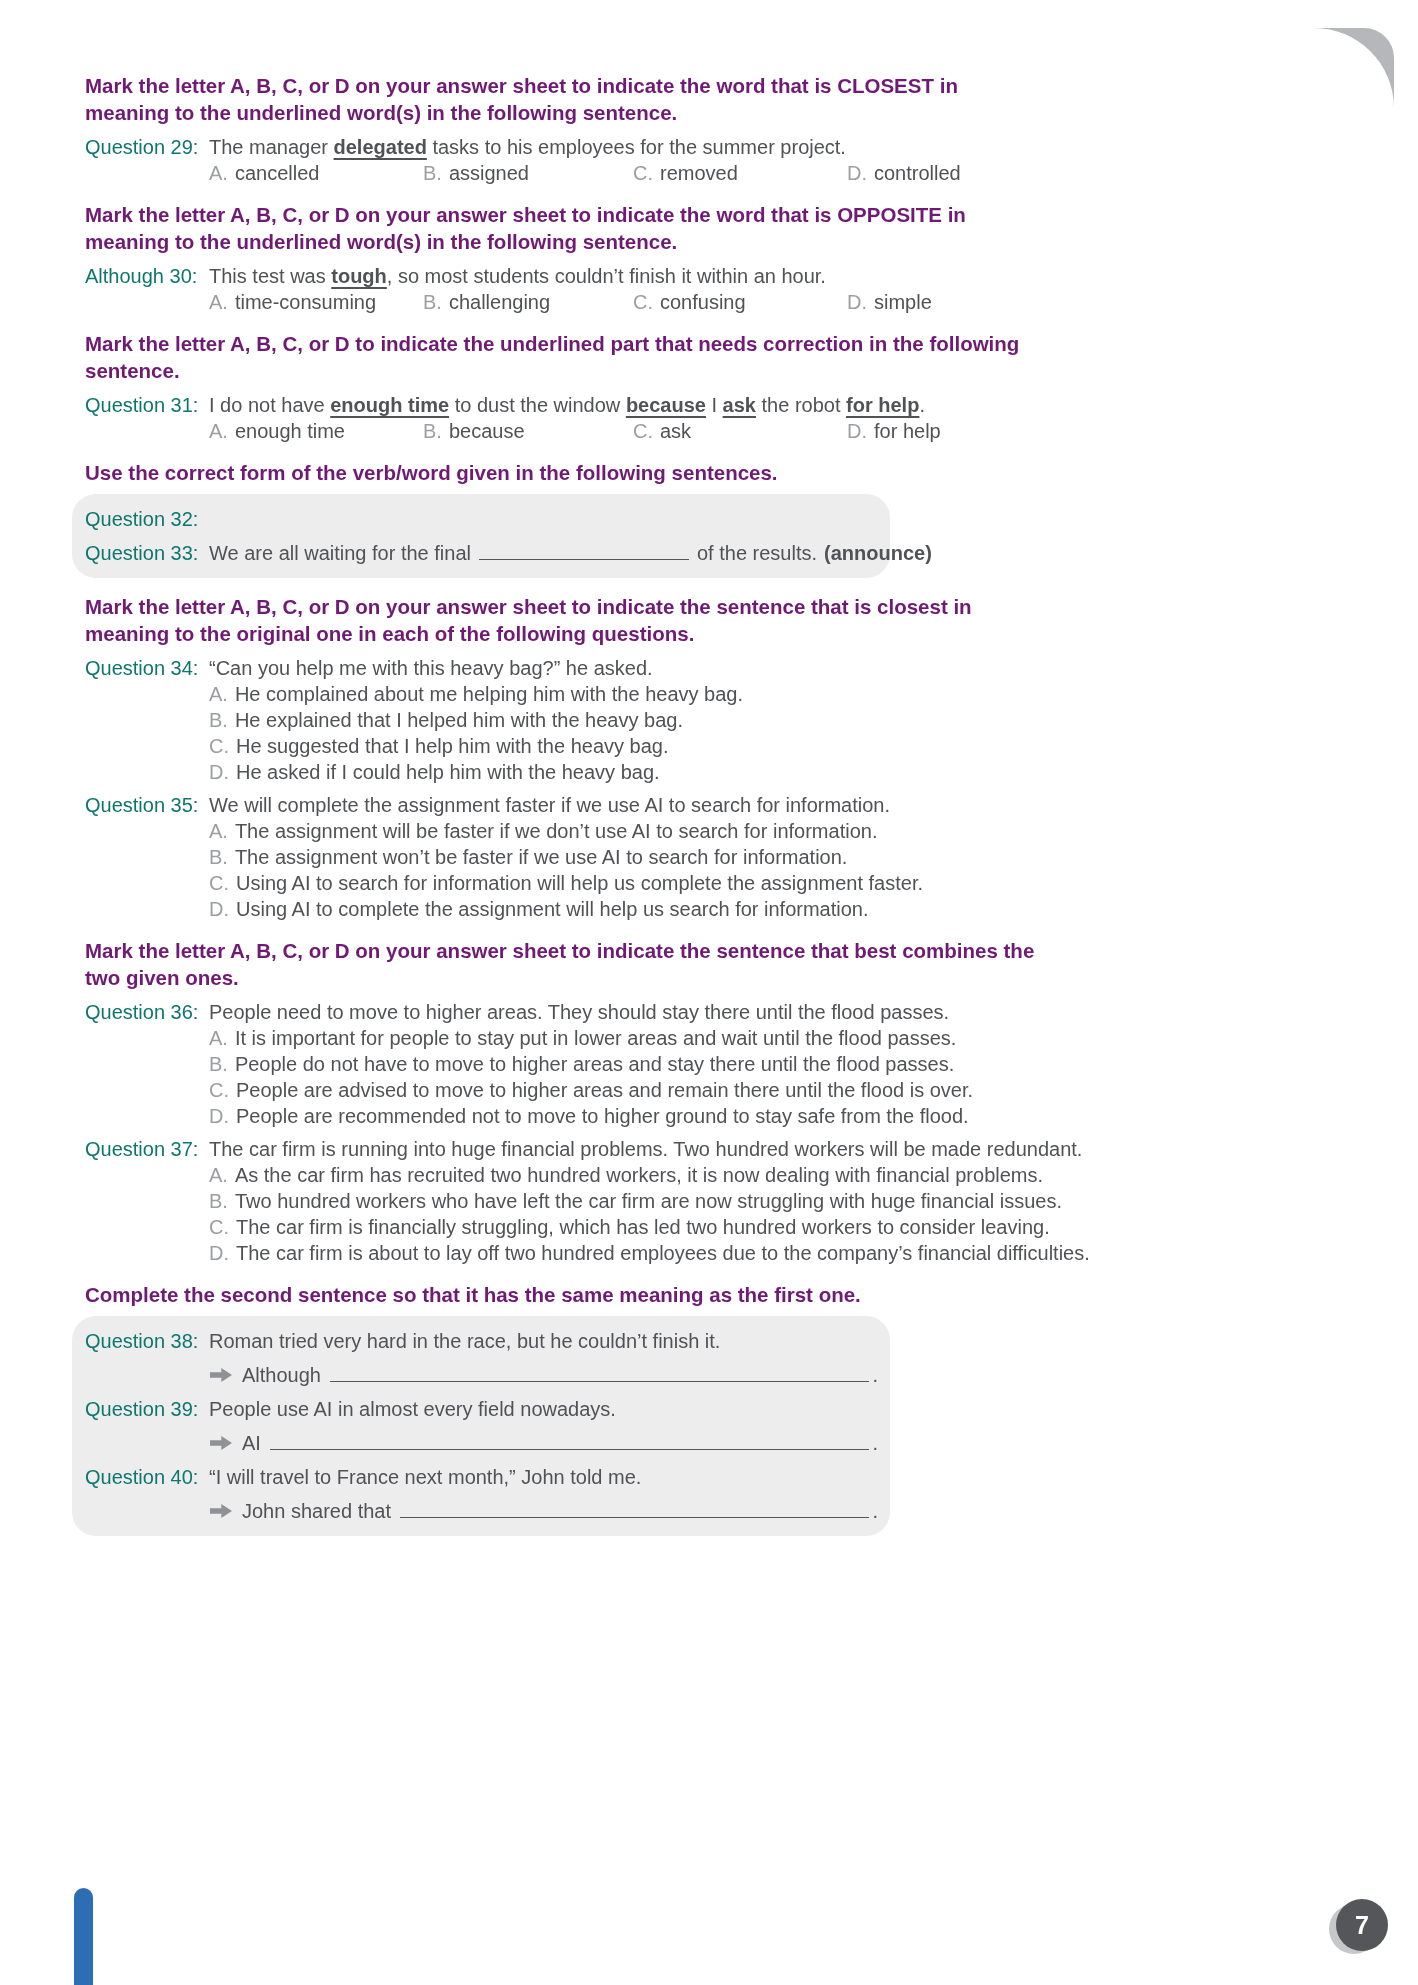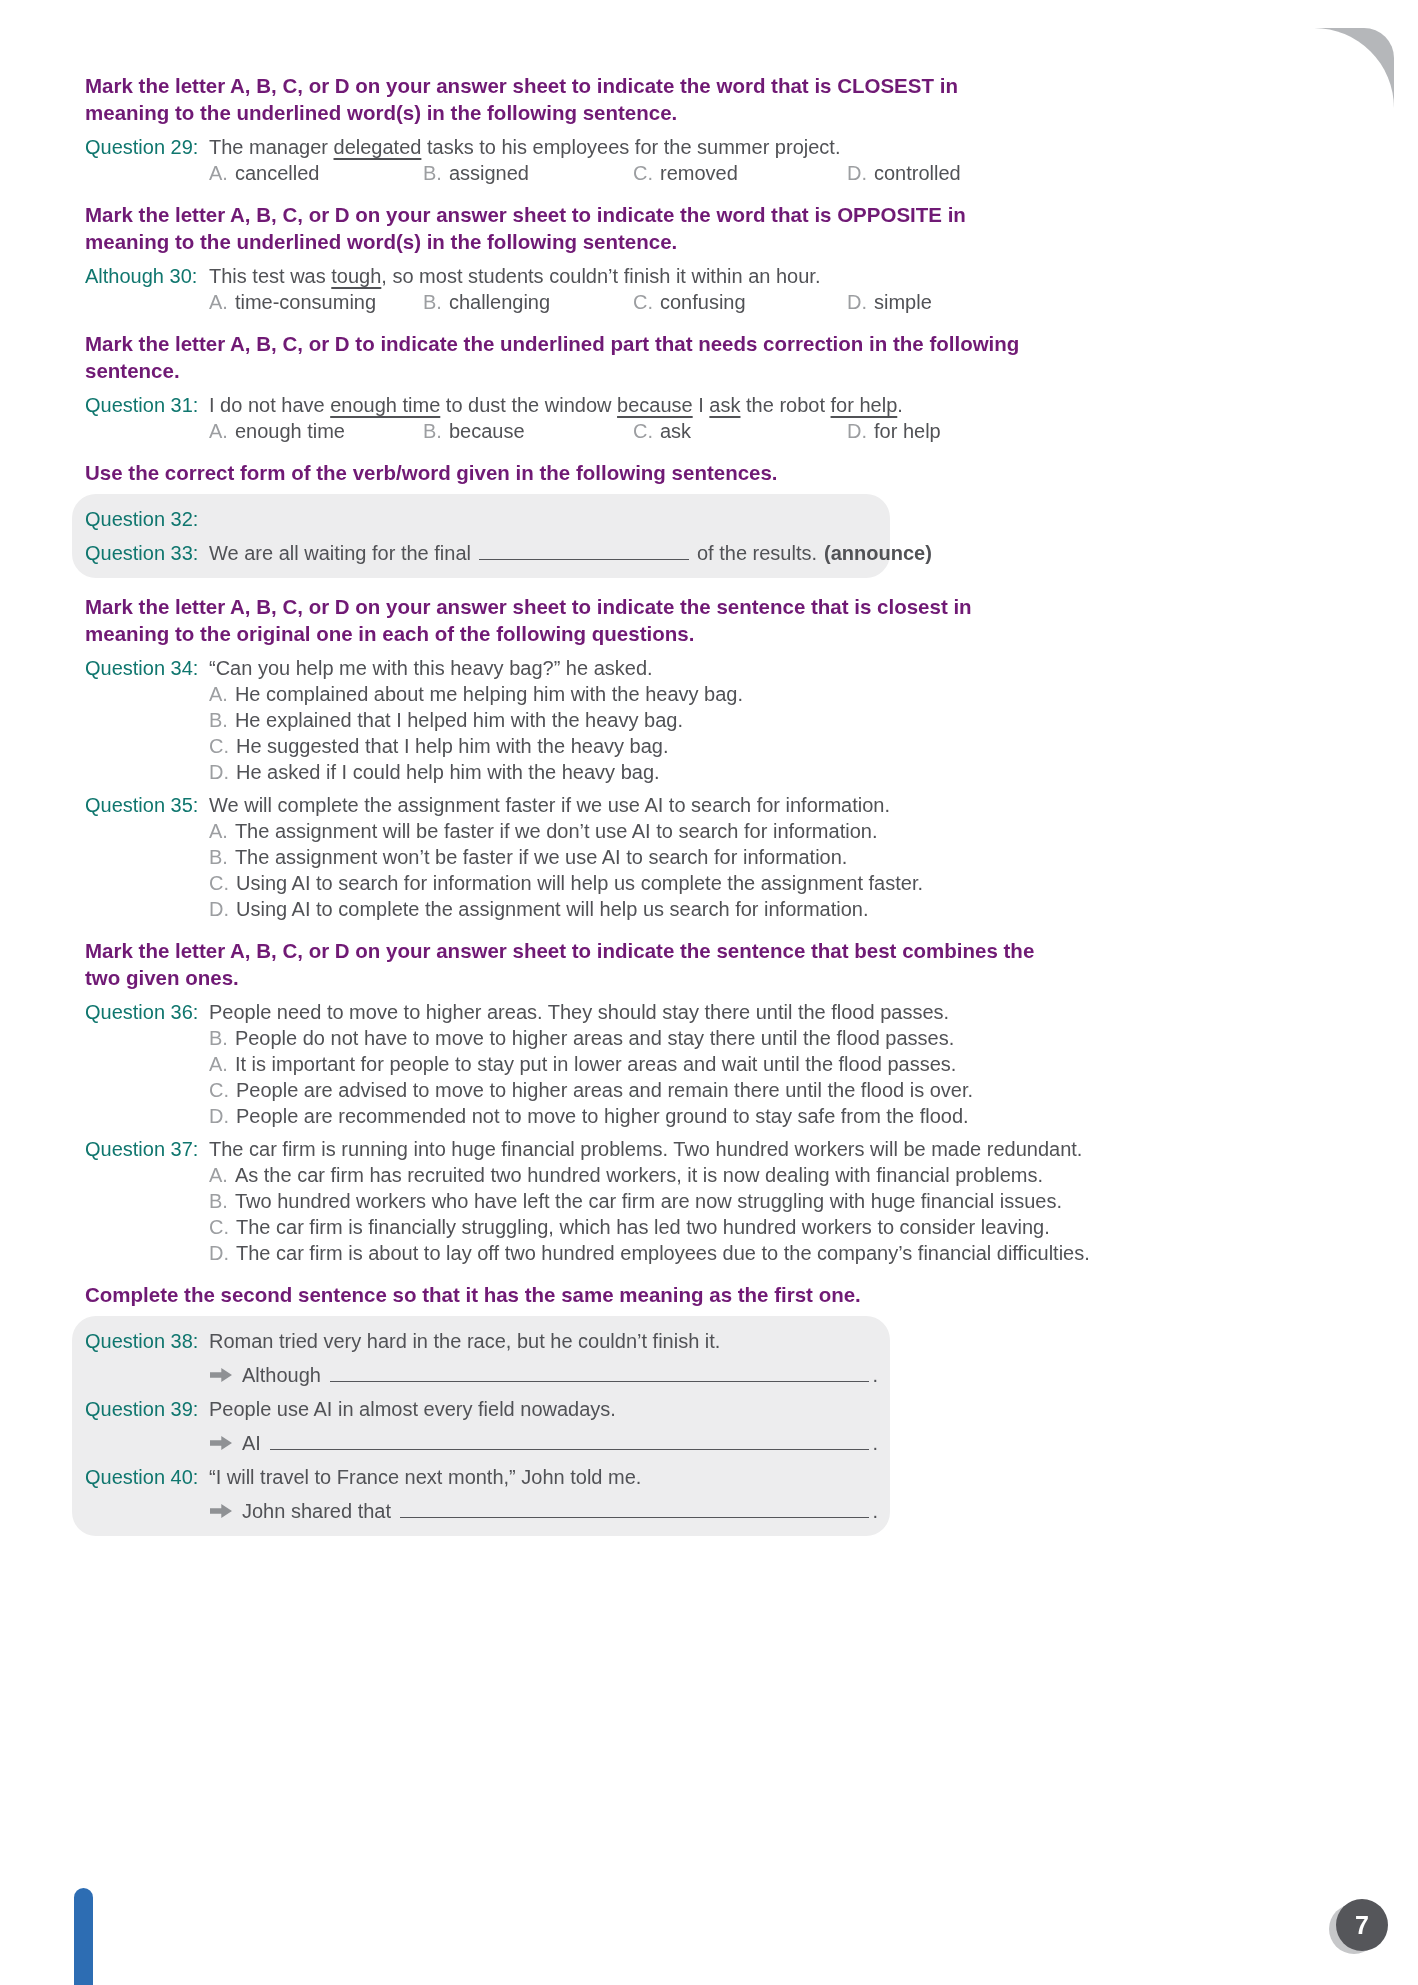--- a/index.html
+++ b/index.html
@@ -16,21 +16,21 @@
   .content{position:absolute;top:28px;left:85px;width:1262px;padding-top:44px;
     color:#515256;font-size:20px;line-height:26px;}
 
   .shead{font-weight:bold;color:#701a75;font-size:20.5px;line-height:27px;margin:15px 0 8px;}
   .shead.first{margin-top:0;}
   .hl{display:block;}
 
   .q-row{display:flex;align-items:baseline;}
   .q-label{flex:0 0 124px;color:#0f766e;}
   .q-text{flex:1;}
-  .bu{font-weight:normal;text-decoration:underline;text-underline-offset:4px;}
+  .bu{font-weight:bold;text-decoration:underline;text-underline-offset:4px;}
 
   .opt-grid{display:grid;grid-template-columns:214px 210px 214px 1fr;margin-left:124px;margin-bottom:2px;}
   .opt-k{color:#9c9ea1;margin-right:7px;}
   .opt-stack{margin-left:124px;}
   .opt-line{line-height:26px;}
   .q-group{margin-bottom:7px;}
 
   .gray-box{background:#ededee;border-radius:24px;width:818px;margin-left:-13px;
     padding:12px 12px 12px 13px;box-sizing:border-box;}
   .box1{margin-top:4px;margin-bottom:12px;}
@@ -160,22 +160,22 @@
   <div class="shead">
     <span class="hl">Mark the letter A, B, C, or D on your answer sheet to indicate the sentence that best combines the</span>
     <span class="hl">two given ones.</span>
   </div>
   <div class="q-group">
     <div class="q-row">
       <span class="q-label">Question 36:</span>
       <span class="q-text">People need to move to higher areas. They should stay there until the flood passes.</span>
     </div>
     <div class="opt-stack">
+      <div class="opt-line"><span class="opt-k">A.</span><span>It is important for people to stay put in lower areas and wait until the flood passes.</span></div>
       <div class="opt-line"><span class="opt-k">B.</span><span>People do not have to move to higher areas and stay there until the flood passes.</span></div>
-      <div class="opt-line"><span class="opt-k">A.</span><span>It is important for people to stay put in lower areas and wait until the flood passes.</span></div>
       <div class="opt-line"><span class="opt-k">C.</span><span>People are advised to move to higher areas and remain there until the flood is over.</span></div>
       <div class="opt-line"><span class="opt-k">D.</span><span>People are recommended not to move to higher ground to stay safe from the flood.</span></div>
     </div>
   </div>
   <div class="q-group">
     <div class="q-row">
       <span class="q-label">Question 37:</span>
       <span class="q-text">The car firm is running into huge financial problems. Two hundred workers will be made redundant.</span>
     </div>
     <div class="opt-stack">

